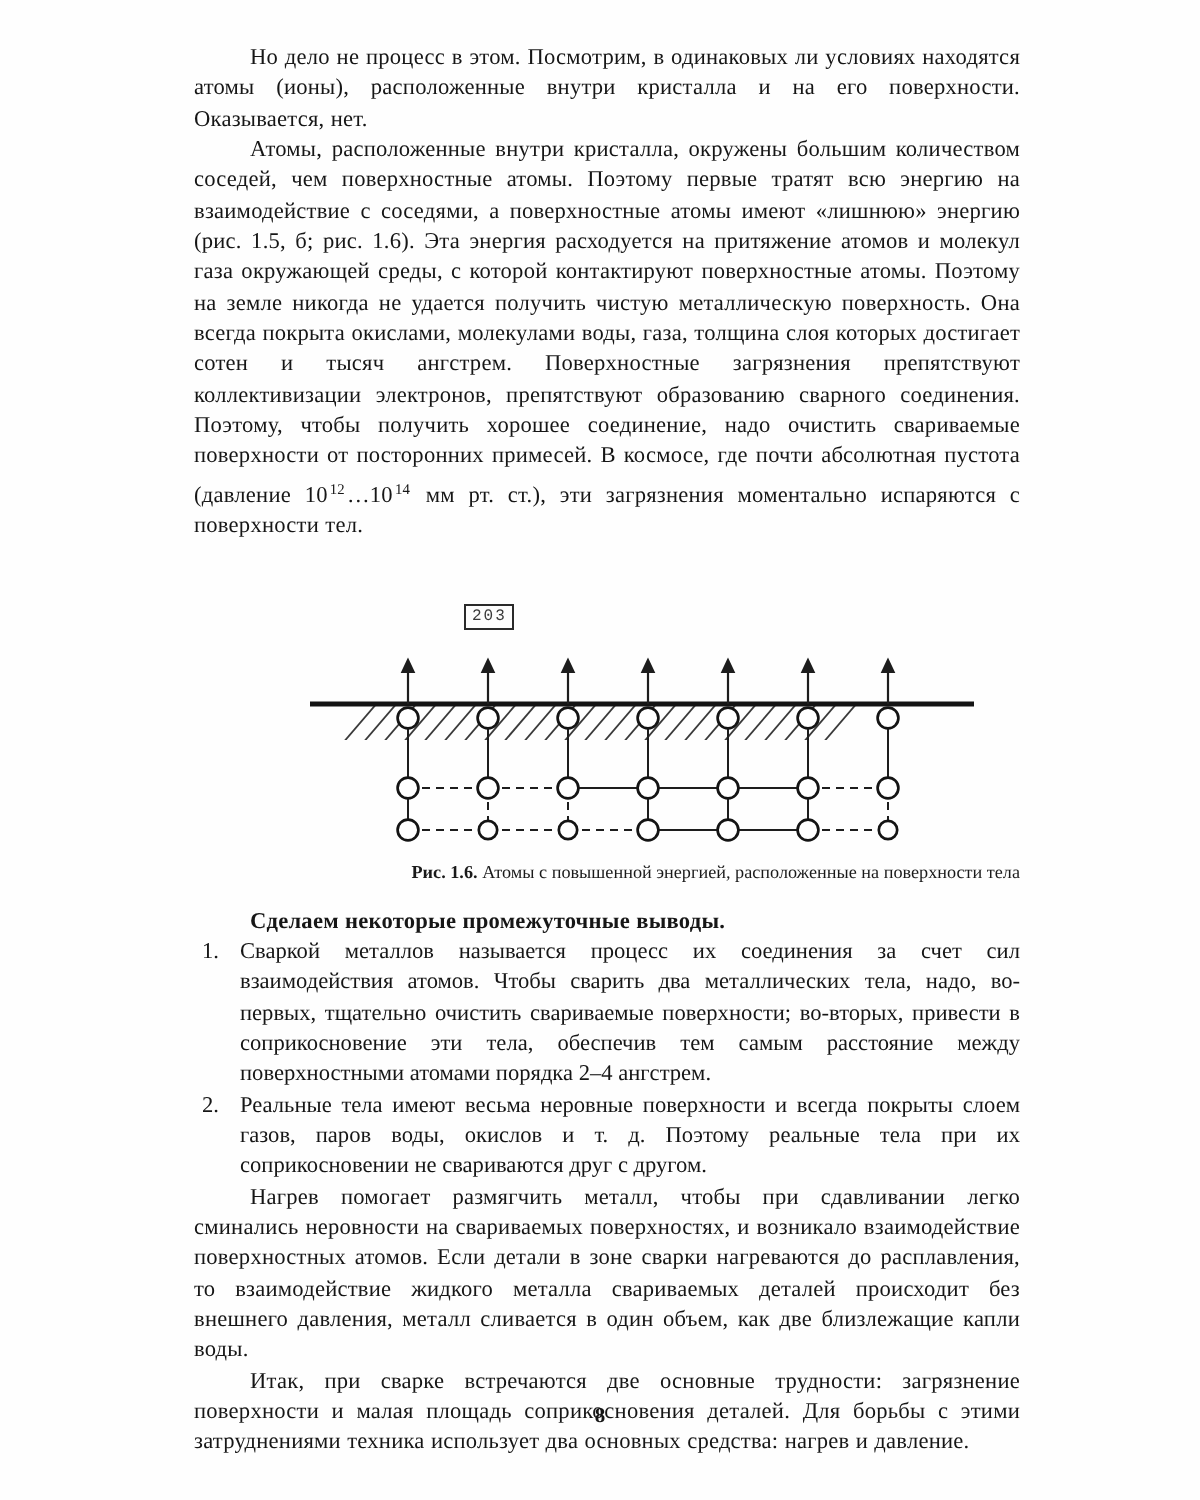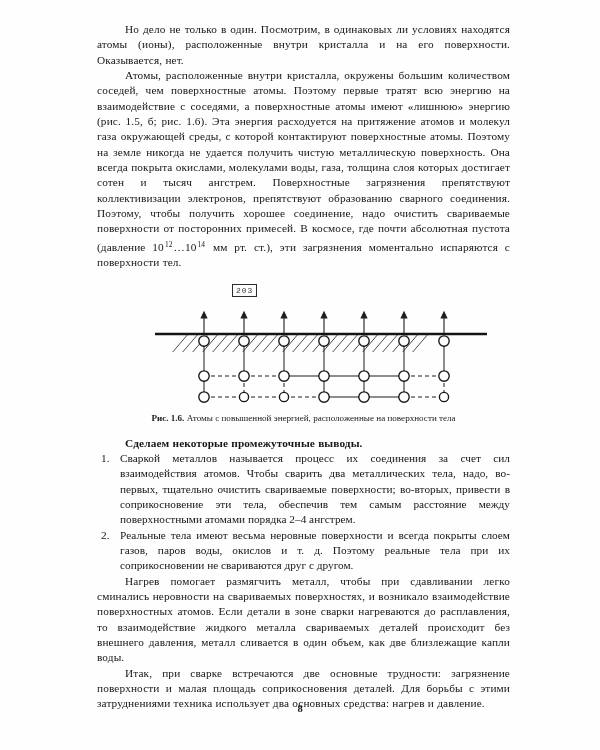--- a/index.html
+++ b/index.html
@@ -40,21 +40,21 @@
   }
   sup.expo {
     font-size: 7.4px;
     vertical-align: 4px;
     padding-left: 1px;
     padding-right: 1px;
   }
 
   
   .figure-block {
-    margin-top: 13px;
+    margin-top: 30px;
     width: 413px;
     position: relative;
   }
   .chip-row {
     height: 18px;
     position: relative;
   }
   .chip {
     position: absolute;
     left: 135px;
@@ -71,21 +71,21 @@
   .lattice-wrap {
     position: relative;
     width: 413px;
     height: 105px;
     margin-top: 2px;
   }
   .fig-caption {
     margin-top: 3px;
     font-size: 9.1px;
     line-height: 12px;
-    text-align: center;
+    text-align: right;
     color: #1a1a1a;
   }
   .fig-caption b {
     font-weight: bold;
   }
 
   
   ol.conclusions {
     margin: 0;
     padding: 0;
@@ -119,21 +119,21 @@
     color: #151515;
     font-family: "Liberation Serif", "DejaVu Serif", serif;
   }
 </style>
 </head>
 <body>
 
 <div class="page">
   <div class="content">
 
-    <p class="body-par">Но дело не только в один. Посмотрим, в одинаковых ли условиях находятся атомы (ионы), расположенные внутри кристалла и на его поверхности. Оказывается, нет.</p>
+    <p class="body-par">Но дело не процесс в этом. Посмотрим, в одинаковых ли условиях находятся атомы (ионы), расположенные внутри кристалла и на его поверхности. Оказывается, нет.</p>
 
     <p class="body-par"><span>Атомы, расположенные внутри кристалла, окружены большим количеством соседей, чем поверхностные атомы. Поэтому первые тратят всю энергию на взаимодействие с соседями, а поверхностные атомы имеют «лишнюю» энергию (рис. 1.5, б; рис. 1.6). Эта энергия расходуется на притяжение атомов и молекул газа окружающей среды, с которой контактируют поверхностные атомы. Поэтому на земле никогда не удается получить чистую металлическую поверхность. Она всегда покрыта окислами, молекулами воды, газа, толщина слоя которых достигает сотен и тысяч ангстрем. Поверхностные загрязнения препятствуют коллективизации электронов, препятствуют образованию сварного соединения. Поэтому, чтобы получить хорошее соединение, надо очистить свариваемые поверхности от посторонних примесей. В космосе, где почти абсолютная пустота (давление 10</span><sup class="expo">12</sup><span>…10</span><sup class="expo">14</sup><span> мм рт. ст.), эти загрязнения моментально испаряются с поверхности тел.</span></p>
 
     <div class="figure-block">
 
       <div class="chip-row">
         <div class="chip">203</div>
       </div>
 
       <div class="lattice-wrap">

